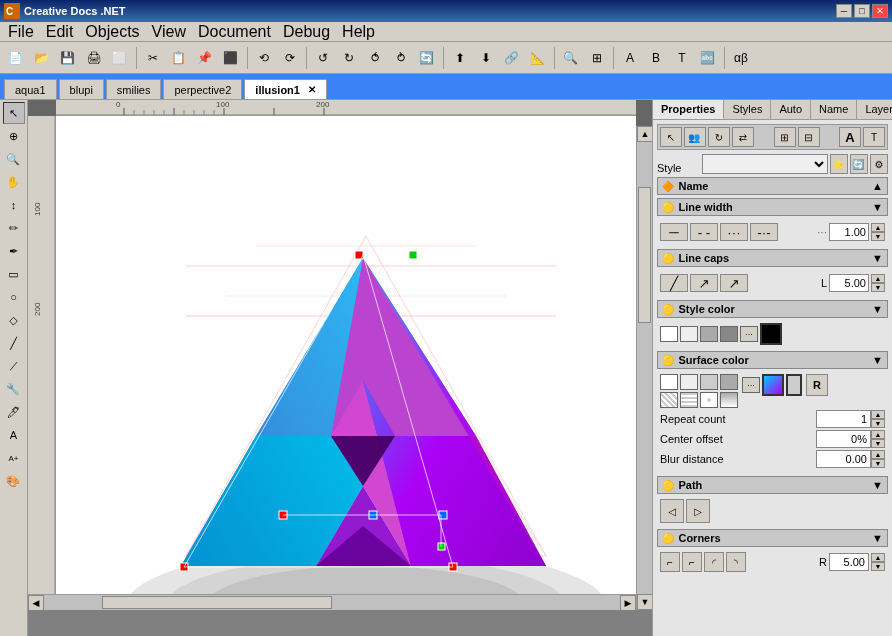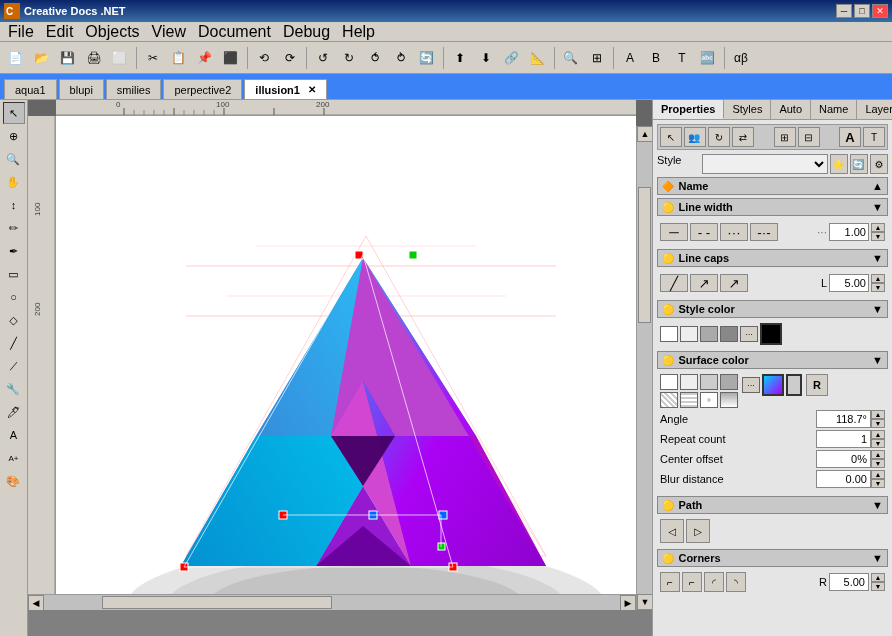--- a/index.html
+++ b/index.html
@@ -77,21 +77,21 @@
     
     .prop-section-content { padding: 3px; }
     
     .line-style-row { display: flex; gap: 2px; align-items: center; margin: 2px 0; }
     .line-style-btn { height: 18px; width: 28px; border: 1px solid #888; background: #d4d0c8; cursor: pointer; display: flex; align-items: center; justify-content: center; }
     
     .big-color-btn { width: 30px; height: 30px; border: 2px solid #333; cursor: pointer; }
     
     .r-btn { width: 22px; height: 22px; border: 1px solid #888; background: #d4d0c8; display: flex; align-items: center; justify-content: center; font-size: 11px; font-weight: bold; cursor: pointer; }
 
-    .style-row { display: flex; align-items: flex-start; margin: 2px 0; }
+    .style-row { display: flex; align-items: flex-end; margin: 2px 0; }
     .style-label { width: 45px; font-size: 11px; }
     .style-select { flex: 1; height: 20px; border: 1px solid #888; font-size: 11px; }
   </style>
 </head>
 <body>
 
 <div id="titlebar">
   <span style="width:16px;height:16px;margin-right:4px;display:inline-block;">
     <svg width="16" height="16">
         <rect width="16" height="16" fill="#cc6600"></rect>
@@ -428,28 +428,20 @@
             </div>
           </div>
           <div style="display:flex;gap:2px;align-items:center;">
             <div class="color-dots-btn">···</div>
             <div style="width:22px;height:22px;border:2px solid #333;cursor:pointer;background:linear-gradient(135deg, #00ccff 0%, #aa00ff 100%);"></div>
             <div style="width:16px;height:22px;border:2px solid #333;cursor:pointer;background:#cccccc;"></div>
           </div>
           <button class="r-btn">R</button>
         </div>
 
-        <div class="value-input-row">
-          <label>Angle</label>
-          <input value="118.7°" style="width: 55px; height: 18px; border: 1px solid rgb(136, 136, 136); padding: 1px 3px; font-size: 11px; background: white; text-align: right;">
-          <div class="spin-container">
-            <button class="spin-btn">▲</button>
-            <button class="spin-btn">▼</button>
-          </div>
-        </div>
 
         <div class="value-input-row">
           <label>Repeat count</label>
           <input value="1" style="width: 55px; height: 18px; border: 1px solid rgb(136, 136, 136); padding: 1px 3px; font-size: 11px; background: white; text-align: right;">
           <div class="spin-container">
             <button class="spin-btn">▲</button>
             <button class="spin-btn">▼</button>
           </div>
         </div>
 

